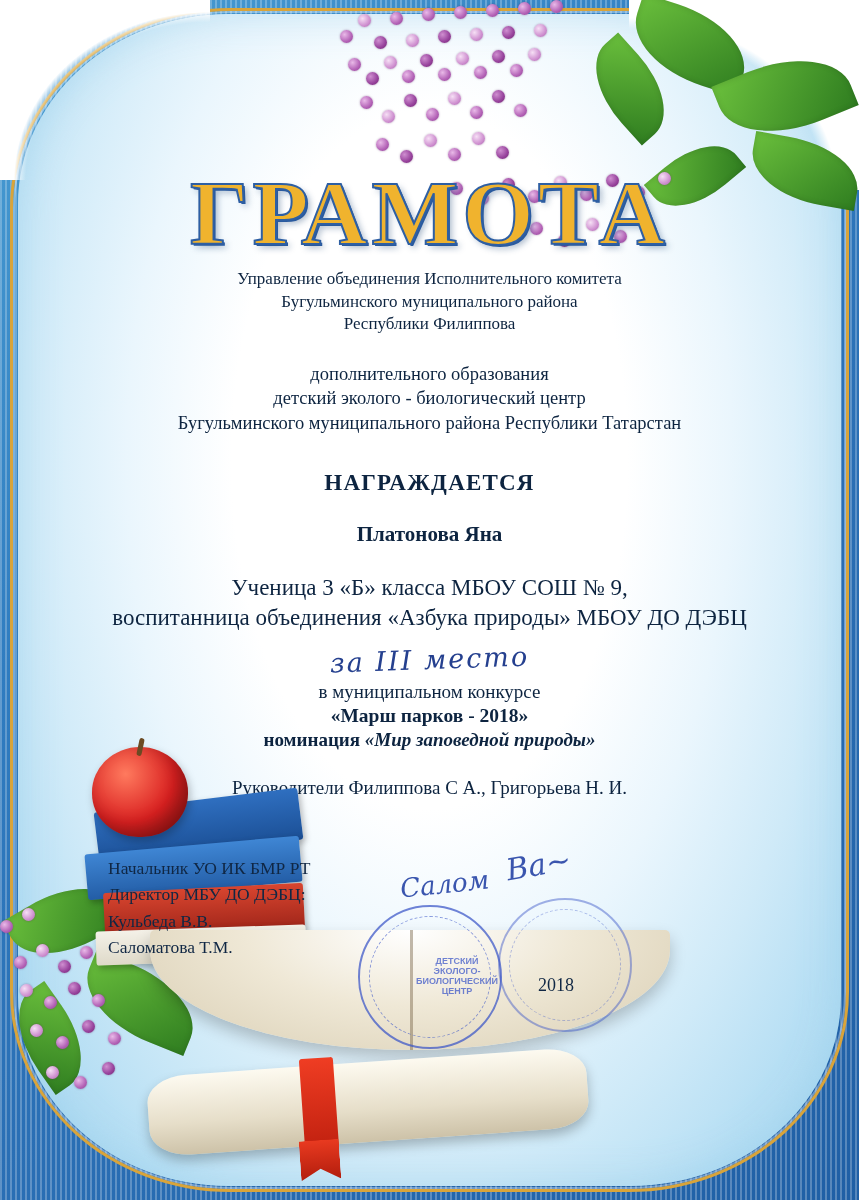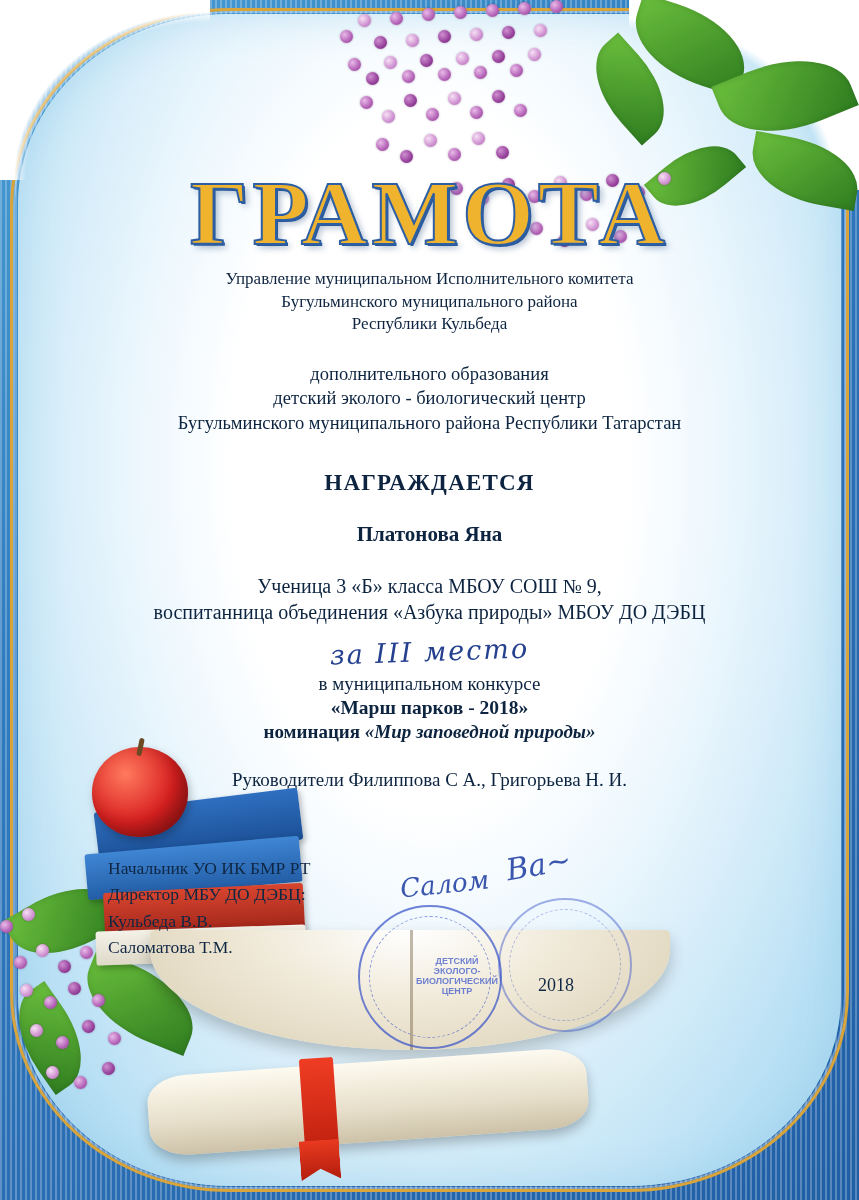--- a/index.html
+++ b/index.html
@@ -114,21 +114,21 @@
     font-size: 23px;
     font-weight: bold;
     letter-spacing: 1.2px;
     margin-bottom: 26px;
   }
   .name {
     font-size: 21px;
     font-weight: bold;
     margin-bottom: 26px;
   }
-  .about { font-size: 20px; }
+  .about { font-size: 23px; }
   .about-block { margin-bottom: 10px; }
   .handwritten {
     font-family: "DejaVu Serif", serif;
     font-style: italic;
     font-size: 27px;
     color: #25408f;
     letter-spacing: 2px;
     transform: rotate(-2deg);
     margin: 10px 0 6px 0;
   }
@@ -380,23 +380,23 @@
     <div class="floret dark" style="left:102px; top:202px;"></div>
     <div class="floret" style="left:0px; top:60px;"></div>
     <div class="floret light" style="left:22px; top:48px;"></div>
   </div>
 
   <div class="title">ГРАМОТА</div>
 
   <div class="content">
 
     <div class="org-block">
-      <div class="line org">Управление муниципальном Исполнительного комитета</div>
+      <div class="line org">Управление объединения Исполнительного комитета</div>
       <div class="line org">Бугульминского муниципального района</div>
-      <div class="line org">Республики Кульбеда</div>
+      <div class="line org">Республики Филиппова</div>
     </div>
 
     <div class="inst-block">
       <div class="line inst">дополнительного образования</div>
       <div class="line inst">детский эколого - биологический центр</div>
       <div class="line inst">Бугульминского муниципального района Республики Татарстан</div>
     </div>
 
     <div class="awarded">НАГРАЖДАЕТСЯ</div>
 

